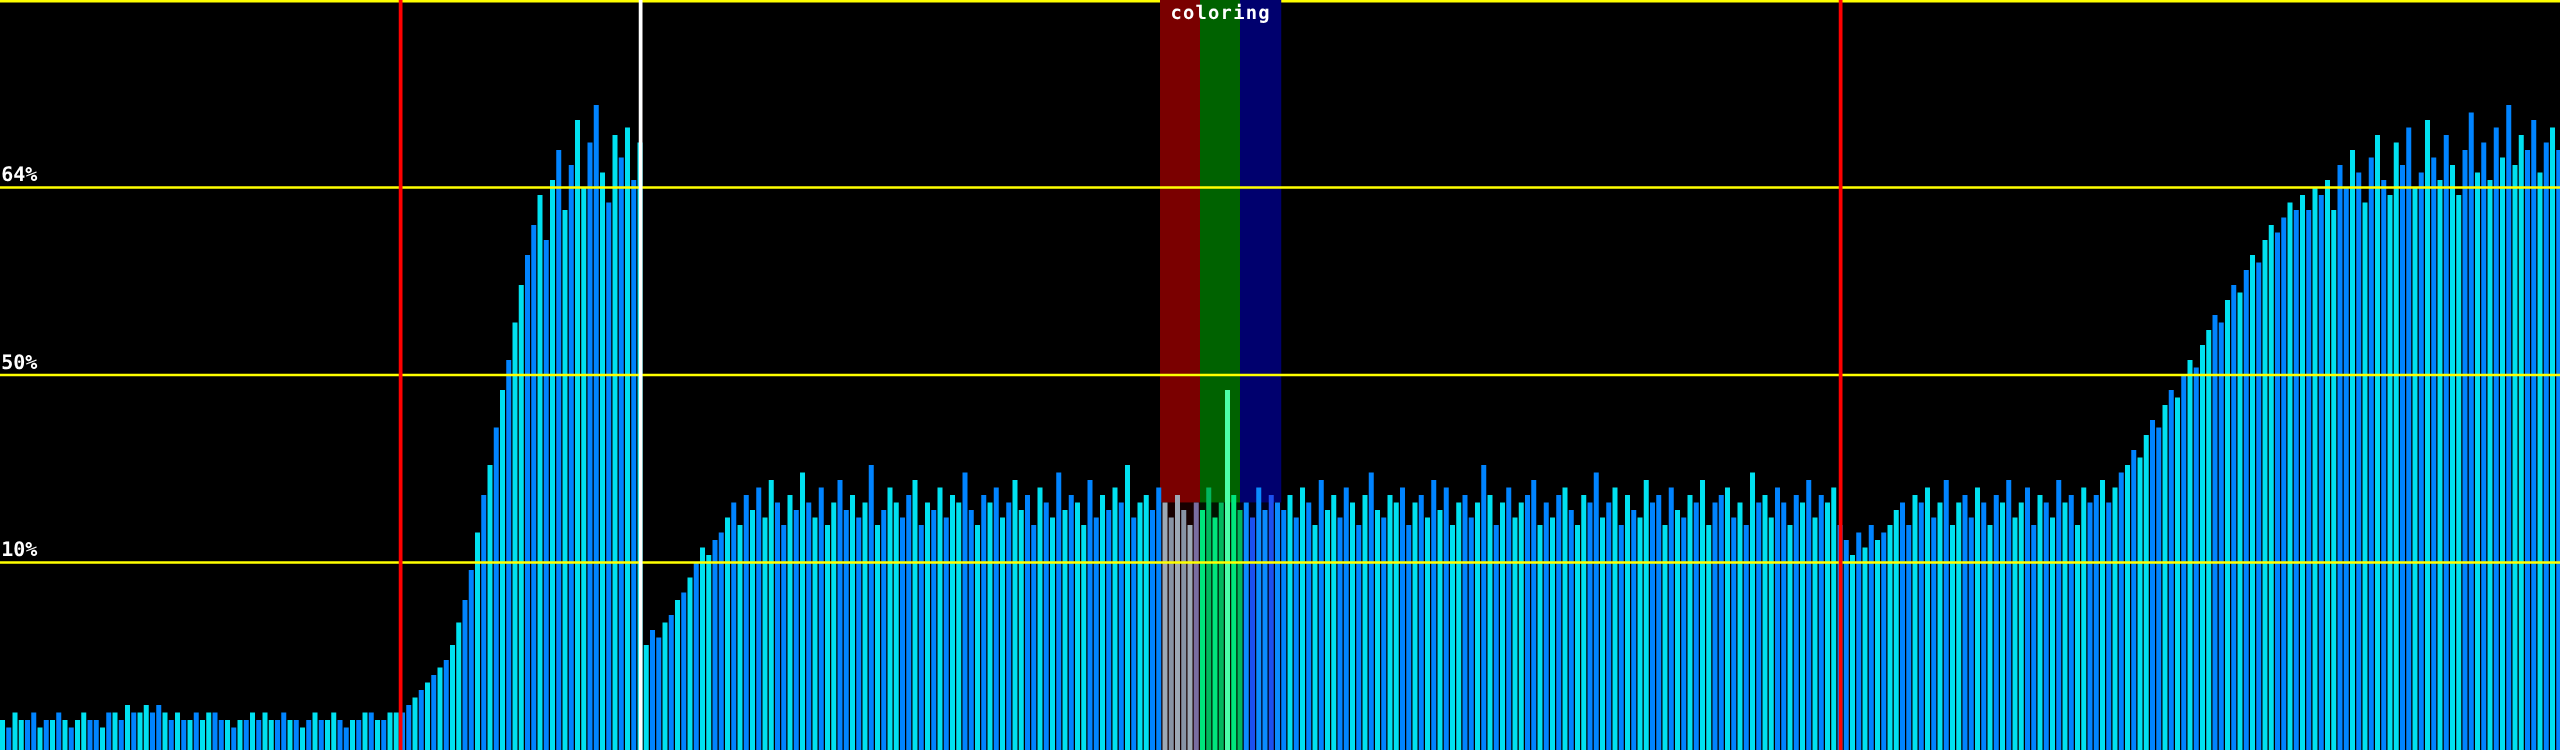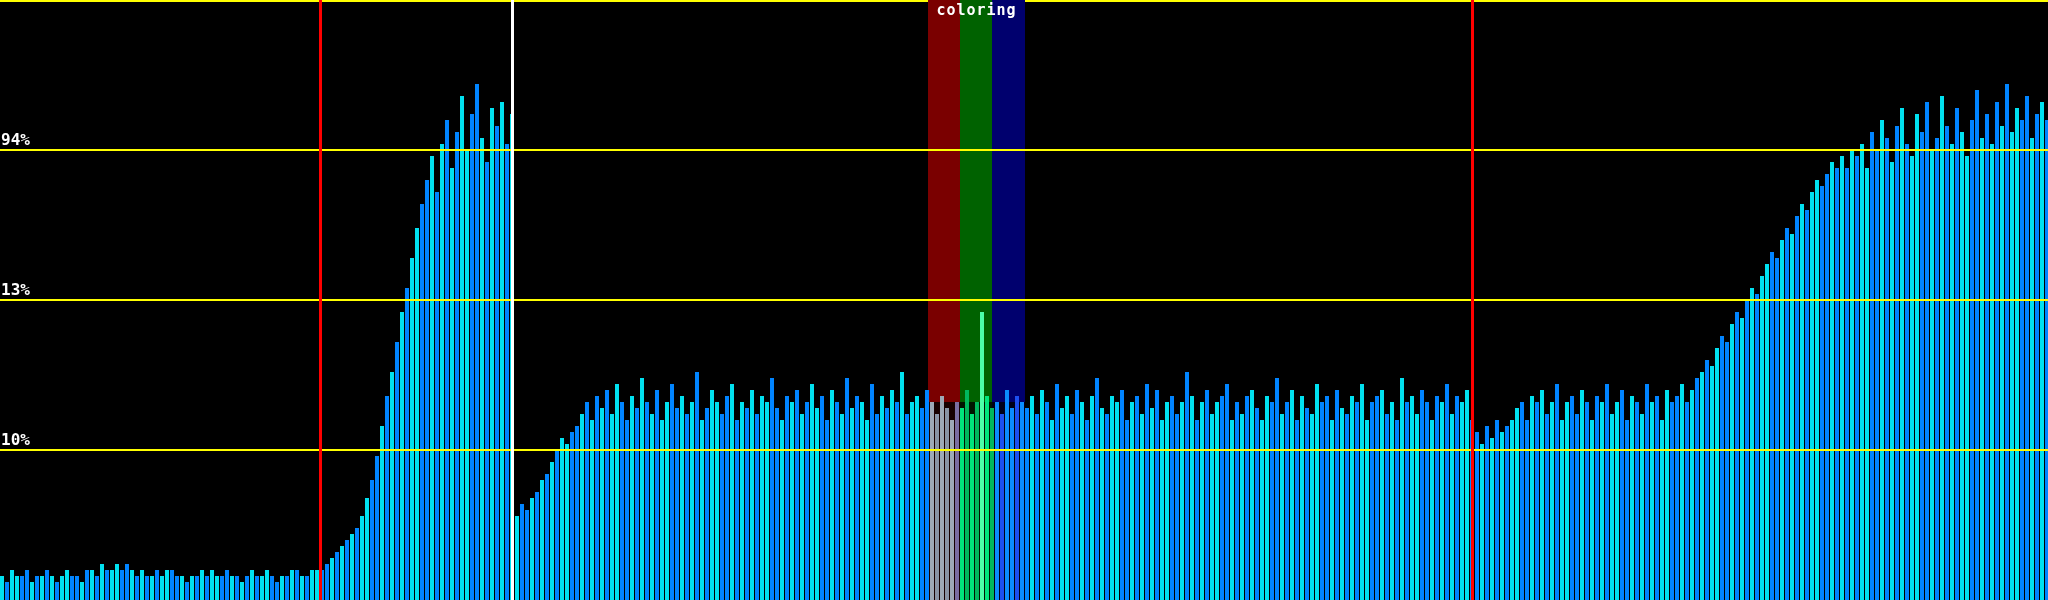--- a/index.html
+++ b/index.html
@@ -25,22 +25,22 @@
     color:#fff;font:bold 15px "DejaVu Sans Mono", monospace;
     letter-spacing:1px;white-space:nowrap;
     transform:translateX(-50%);
     z-index:10;
   }
 </style>
 </head>
 <body>
 
 <div id="chart">
-  <div class="ytick" style="top: 131px;">94%</div>
-  <div class="ytick" style="top: 281px;">13%</div>
+  <div class="ytick" style="top: 131px;">64%</div>
+  <div class="ytick" style="top: 281px;">50%</div>
   <div class="ytick" style="top: 431px;">10%</div>
   <div class="coloring-label" style="left: 976.5px;">coloring</div>
 <div class="hline" style="top: 0px; background: rgb(255, 255, 0); z-index: 1;"></div>
     <div class="tint" style="left: 928px; width: 32px; top: 402px; height: 198px; background: rgb(23, 0, 0); z-index: 1;"></div>
     <div class="band" style="left: 928px; width: 32px; height: 402px; background: rgb(122, 0, 0); z-index: 2;"></div>
     <div class="tint" style="left: 960px; width: 32px; top: 402px; height: 198px; background: rgb(0, 20, 0); z-index: 1;"></div>
     <div class="band" style="left: 960px; width: 32px; height: 402px; background: rgb(0, 98, 0); z-index: 2;"></div>
     <div class="tint" style="left: 992px; width: 33px; top: 402px; height: 198px; background: rgb(0, 0, 24); z-index: 1;"></div>
     <div class="band" style="left: 992px; width: 33px; height: 402px; background: rgb(0, 0, 110); z-index: 2;"></div>
     <div class="bar" style="left: 0px; width: 4px; height: 24px; background: rgb(0, 225, 240); z-index: 3;"></div>

